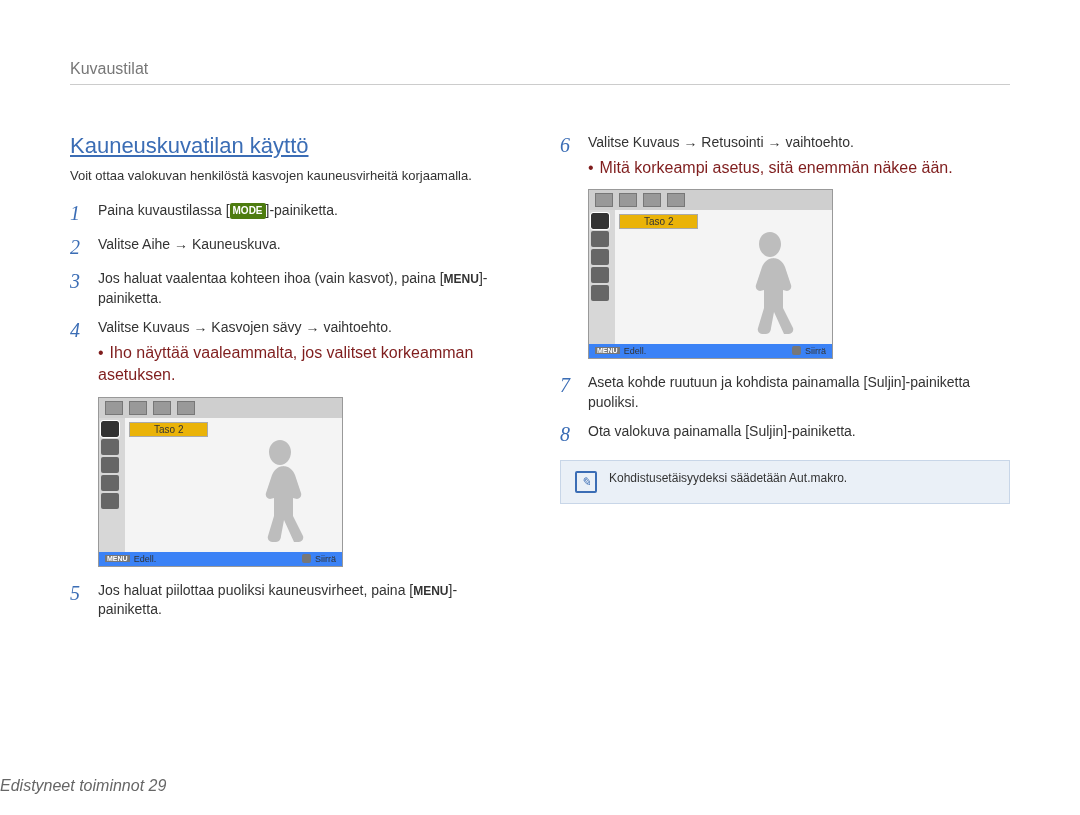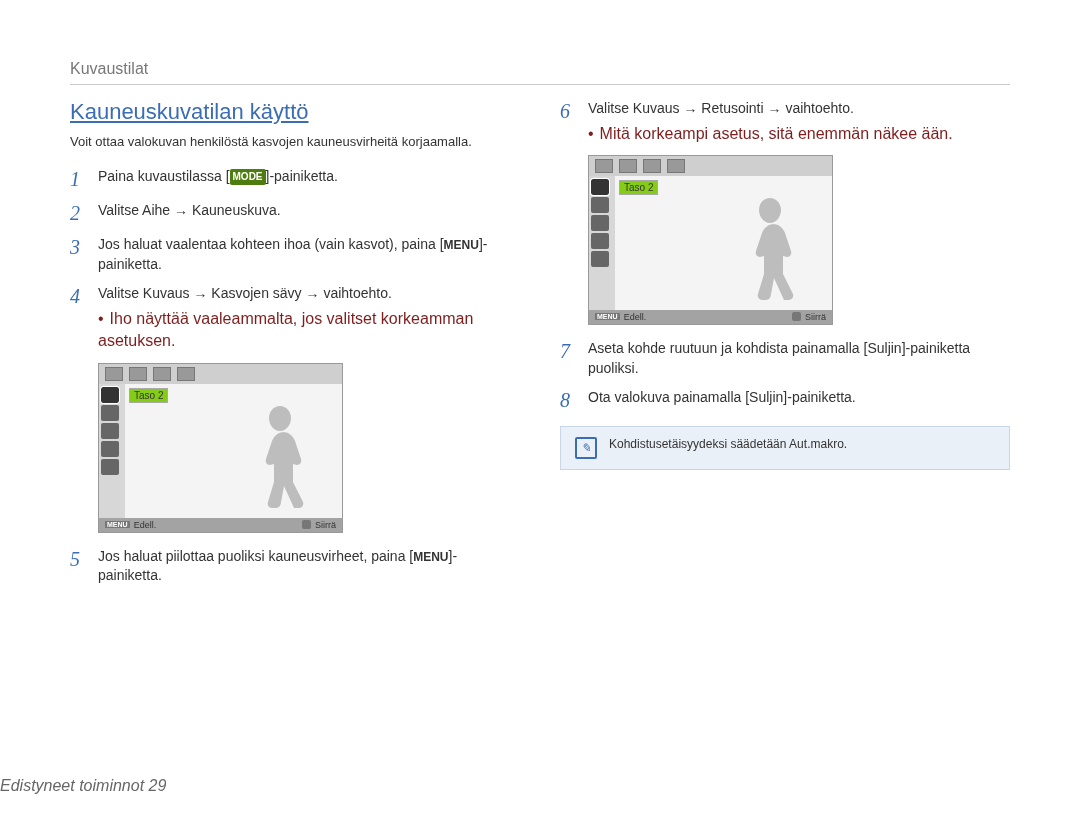--- a/index.html
+++ b/index.html
@@ -17,21 +17,21 @@
     padding: 60px 70px 20px 70px;
     position: relative;
     height: 100%;
     box-sizing: border-box;
   }
   .breadcrumb {
     color: #777;
     font-size: 16px;
     border-bottom: 1px solid #ccc;
     padding-bottom: 6px;
-    margin-bottom: 14px;
+    margin-bottom: 48px;
   }
   .columns {
     display: flex;
     gap: 40px;
   }
   .col { flex: 1; }
   h2.section {
     color: #3b6db5;
     font-weight: 400;
     font-size: 22px;
@@ -124,28 +124,28 @@
   }
   .lcd .sidebar .sicon {
     width: 18px; height: 16px; background:#666; border-radius:2px;
   }
   .lcd .sidebar .sicon.sel { background:#333; outline:1px solid #fff; }
   .lcd .preview {
     flex:1; position:relative; background:#f4f4f4;
   }
   .lcd .label-chip {
     position:absolute; top:4px; left:4px;
-    background:#84cc16; border:1px solid #aaa; font-size:10px;
-    padding:1px 4px;
+    background:#eab308; border:1px solid #aaa; font-size:10px;
+    padding:1px 24px;
   }
   .lcd .silhouette {
     position:absolute; right:22px; bottom:0; width:80px; height:120px;
   }
   .lcd .bottombar {
-    height:14px; background:#a3a3a3; display:flex;
+    height:14px; background:#3b82f6; display:flex;
     align-items:center; font-size:9px; color:#333;
     padding:0 6px; gap:8px; justify-content:space-between;
   }
   .lcd .bottombar .left, .lcd .bottombar .right {
     display:flex; align-items:center; gap:4px;
   }
   .lcd .menu-ic {
     font-size:7px; font-weight:bold; background:#777; color:#fff; padding:0 2px;
   }
   .lcd .nav-ic {

